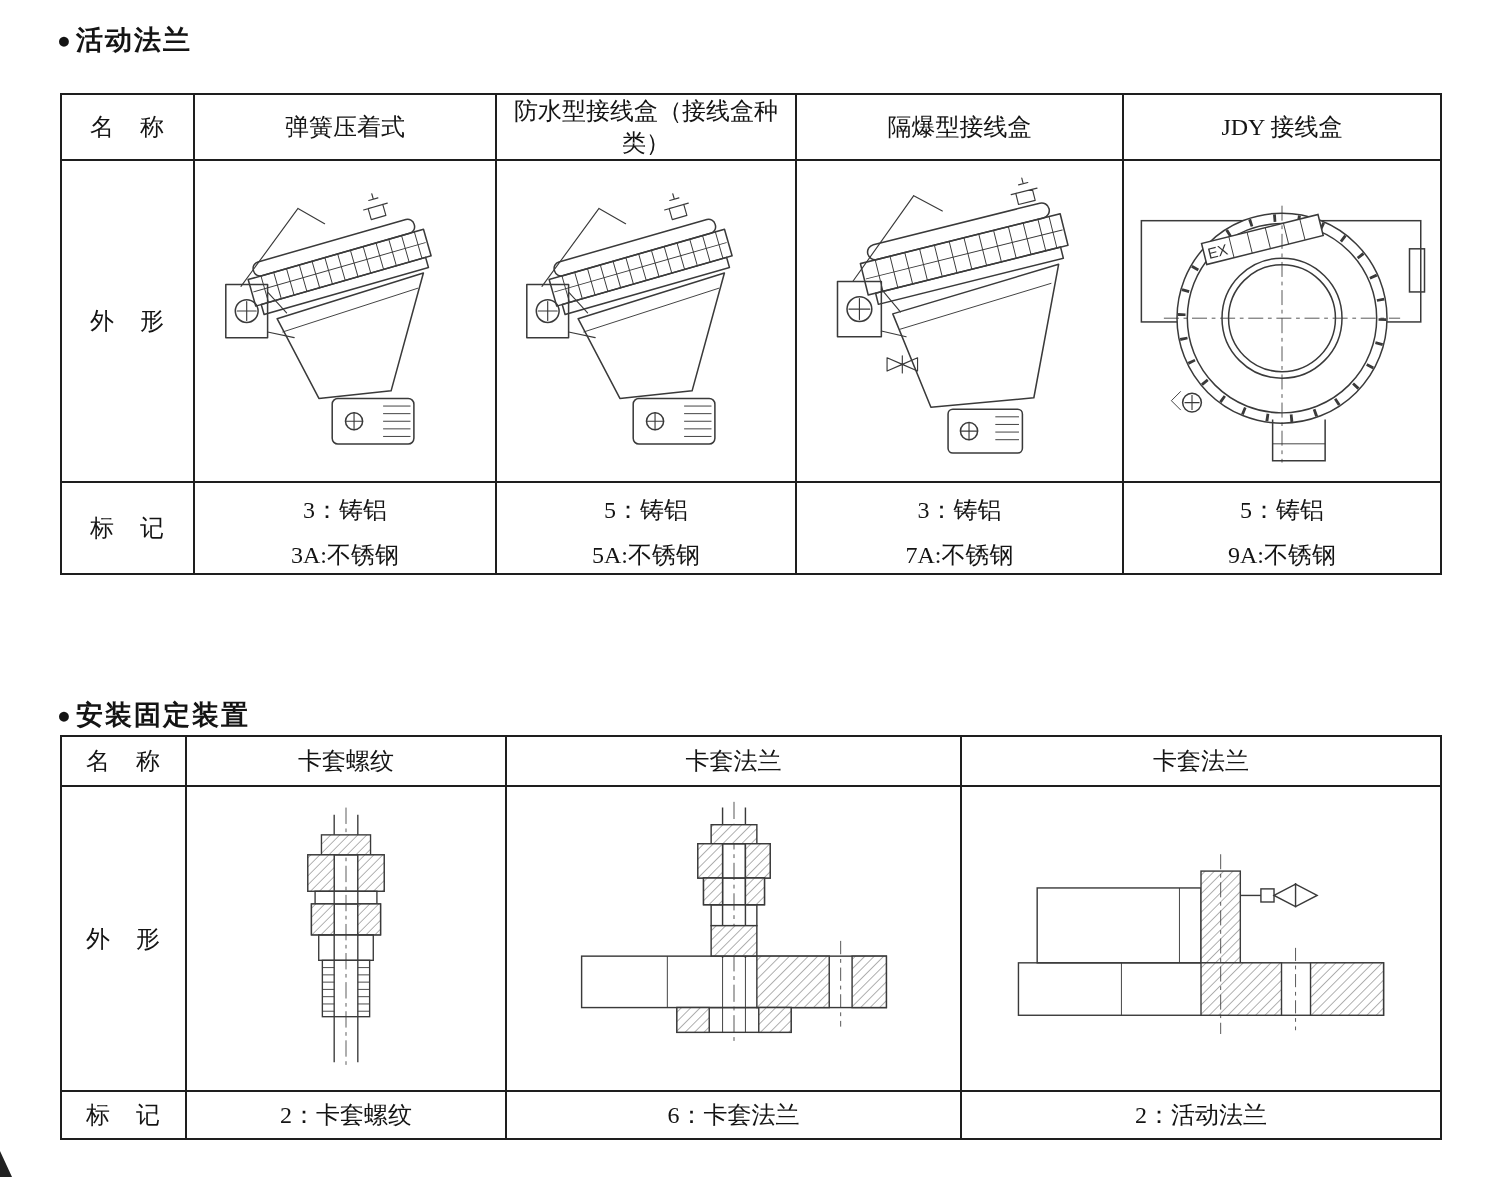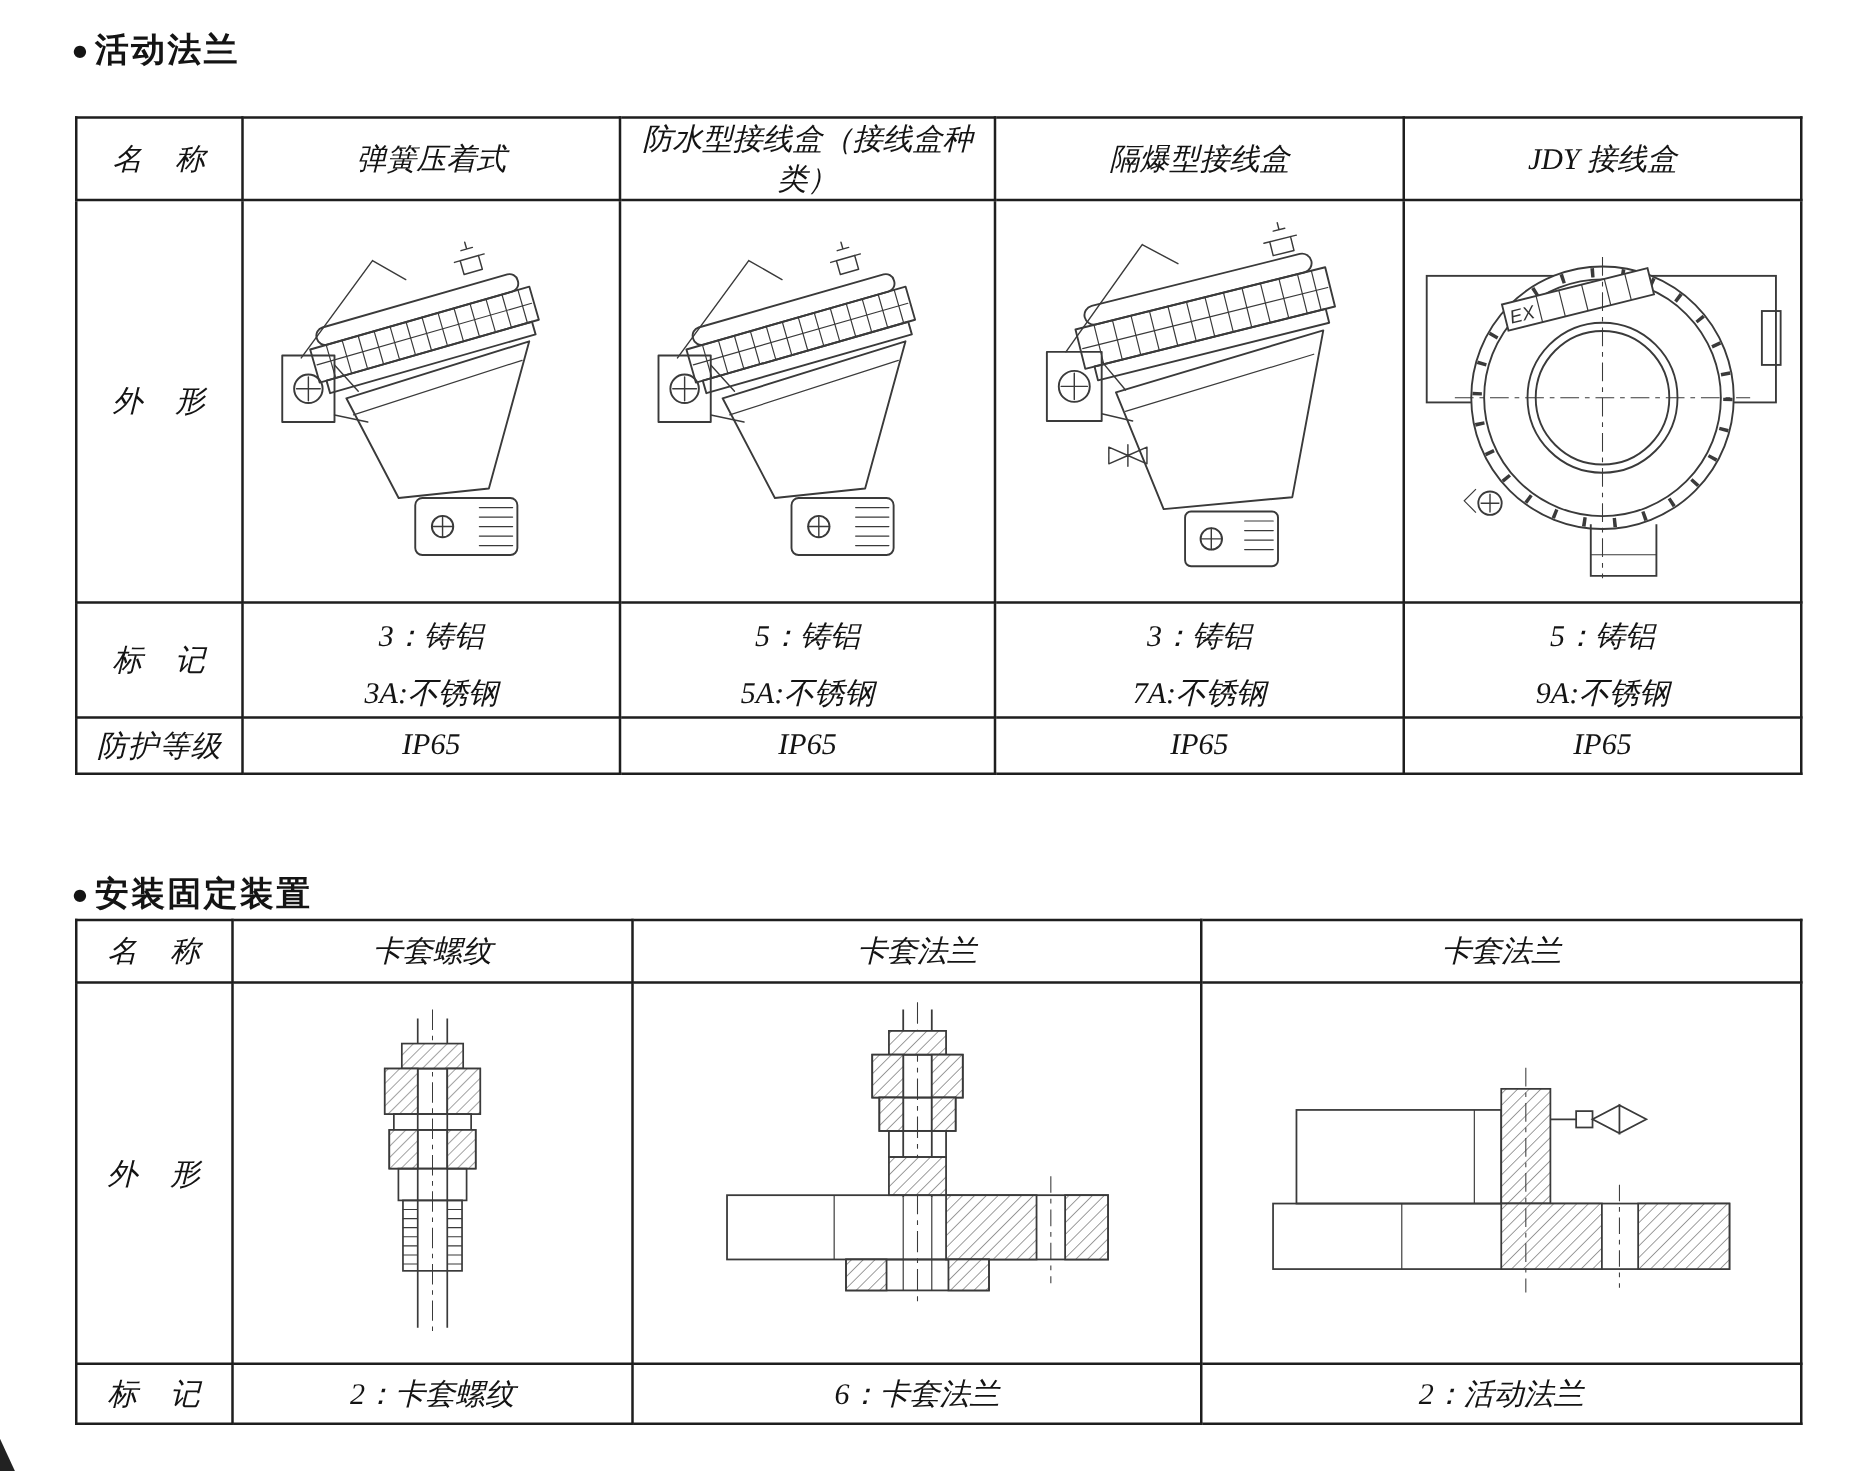--- a/index.html
+++ b/index.html
@@ -15,21 +15,21 @@
   .sec-title {
     position: absolute; left: 57px;
     display: flex; align-items: center; gap: 5px;
     font-size: 27px; font-weight: 700; letter-spacing: 2px; color: #141414;
   }
   .sec-title .dot { font-size: 23px; line-height: 1; letter-spacing: 0; }
 
   table.tbl {
     position: absolute; left: 60px;
     border-collapse: collapse; table-layout: fixed;
-    background: #fff; width: 1380px; font-style: italic;
+    background: #fff; width: 1380px;
   }
   .tbl td {
     border: 2px solid #1e1e1e;
     text-align: center; vertical-align: middle;
     padding: 0; font-size: 24px; color: #141414; background: #fff;
   }
   .rowlabel { font-size: 24px; letter-spacing: 1px; }
   .name-cell { font-size: 23px; }
   .mark-line { line-height: 35px; font-size: 24px; margin-top: 10px; }
   .ip-cell { font-size: 23px; }
@@ -246,27 +246,20 @@
         </td>
         <td>
           <div class="mark-line">3：铸铝</div>
           <div class="mark-line">7A:不锈钢</div>
         </td>
         <td>
           <div class="mark-line">5：铸铝</div>
           <div class="mark-line">9A:不锈钢</div>
         </td>
       </tr>
-      <tr style="height:45px">
-        <td class="rowlabel">防护等级</td>
-        <td class="ip-cell">IP65</td>
-        <td class="ip-cell">IP65</td>
-        <td class="ip-cell">IP65</td>
-        <td class="ip-cell">IP65</td>
-      </tr>
     </tbody>
   </table>
 
   <div class="sec-title" style="top:697px">
     <span class="dot">●</span>
     <span>安装固定装置</span>
   </div>
 
   <table class="tbl" style="top:735px">
     <colgroup>

